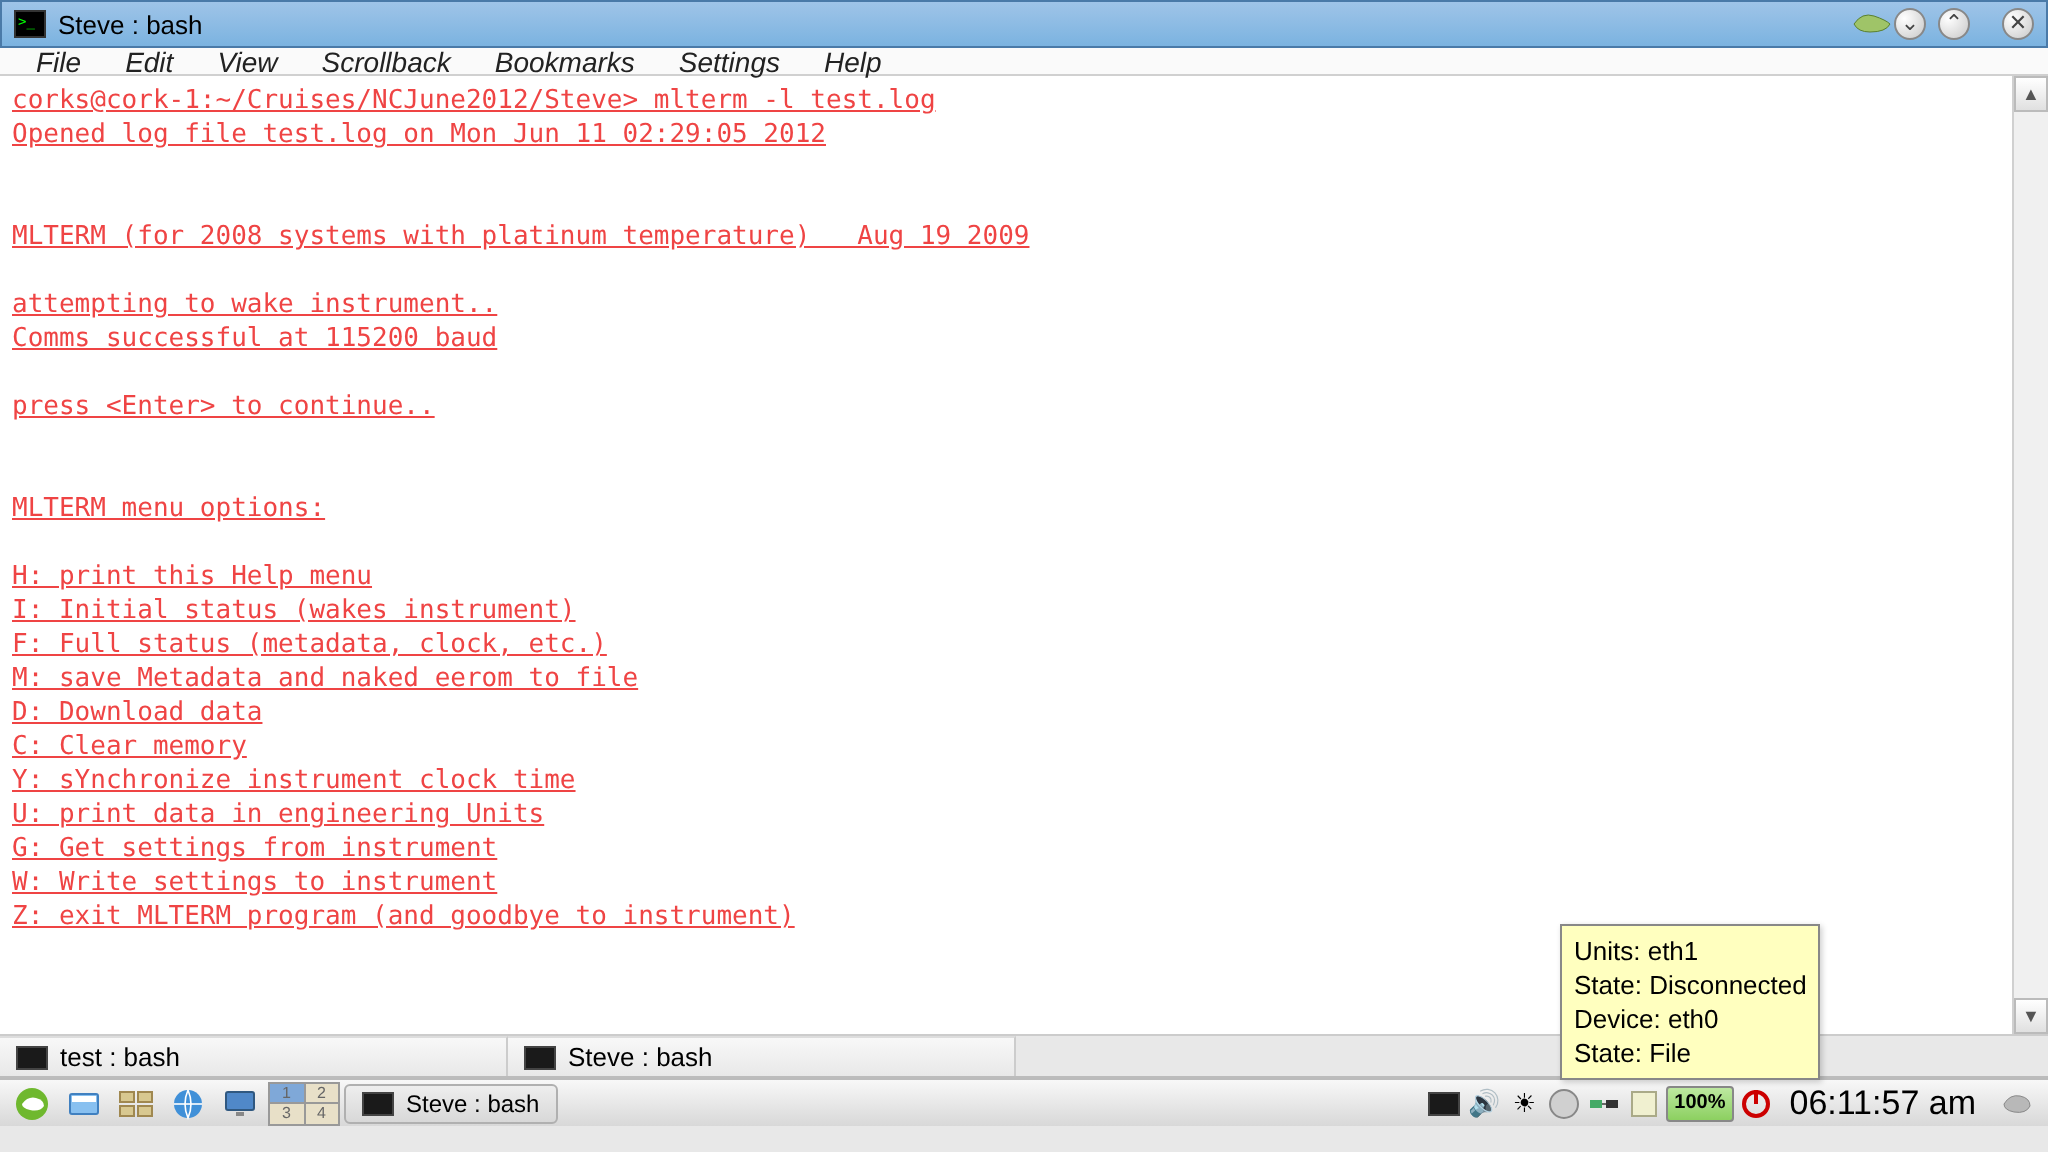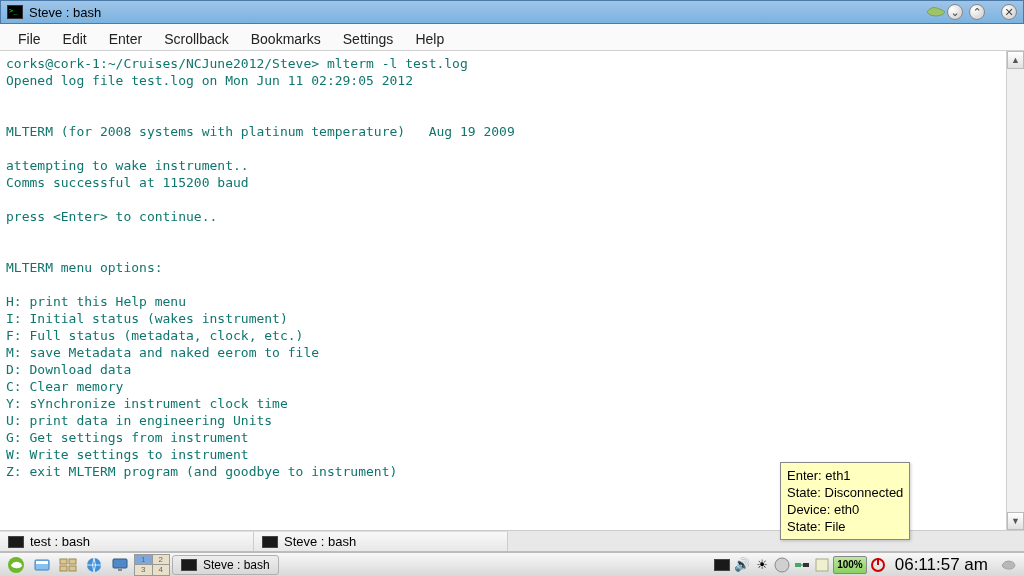--- a/index.html
+++ b/index.html
@@ -60,27 +60,28 @@
       align-items: center;
       justify-content: center;
       font-size: 11px;
       line-height: 1;
       color: #444;
       cursor: pointer;
     }
 
     
     .menubar {
-      height: 27px;
+      height: 14px;
       background: #fafafa;
       border-bottom: 1px solid #d0d0d0;
       display: flex;
-      align-items: flex-end;
+      align-items: center;
       padding: 0 8px;
       gap: 2px;
+      font-style: italic;
     }
     .menu-item {
       padding: 3px 10px;
       font-size: 14px;
       color: #222;
       cursor: pointer;
     }
 
     
     .terminal-wrap {
@@ -88,22 +89,23 @@
       height: 479px;
       background: #fff;
     }
     .terminal {
       flex: 1;
       padding: 4px 6px;
       font-family: "DejaVu Sans Mono", monospace;
       font-size: 13px;
       line-height: 17px;
       white-space: pre;
-      color: #0f766e;
+      color: #ef4444;
       overflow: hidden;
+      text-decoration: underline;
     }
     .scrollbar {
       width: 18px;
       background: #f0f0f0;
       border-left: 1px solid #d0d0d0;
       position: relative;
     }
     .scroll-arrow {
       width: 100%;
       height: 18px;
@@ -260,21 +262,21 @@
   <div class="titlebar-controls">
     <div class="titlebar-btn">⌄</div>
     <div class="titlebar-btn">⌃</div>
     <div class="titlebar-btn" style="margin-left:10px">✕</div>
   </div>
 </div>
 
 <div class="menubar">
   <div class="menu-item">File</div>
   <div class="menu-item">Edit</div>
-  <div class="menu-item">Enter</div>
+  <div class="menu-item">View</div>
   <div class="menu-item">Scrollback</div>
   <div class="menu-item">Bookmarks</div>
   <div class="menu-item">Settings</div>
   <div class="menu-item">Help</div>
 </div>
 
 <div class="terminal-wrap">
   <div class="terminal">corks@cork-1:~/Cruises/NCJune2012/Steve&gt; mlterm -l test.log
 Opened log file test.log on Mon Jun 11 02:29:05 2012
 
@@ -397,18 +399,18 @@
   </div>
   <div class="clock">06:11:57 am</div>
   <div class="launcher">
     <svg viewBox="0 0 18 18">
         <path d="M3 9 Q 6 4 11 5 Q 16 6 16 10 Q 14 14 8 13 Q 3 12 3 9" fill="#b8b8b8" stroke="#888" stroke-width="0.5"></path>
       </svg>
   </div>
 </div>
 
 <div class="tooltip">
-  <div>Enter: eth1</div>
+  <div>Units: eth1</div>
   <div>State: Disconnected</div>
   <div></div>
   <div>Device: eth0</div>
   <div>State: File</div>
 </div>
 
 </body></html>

